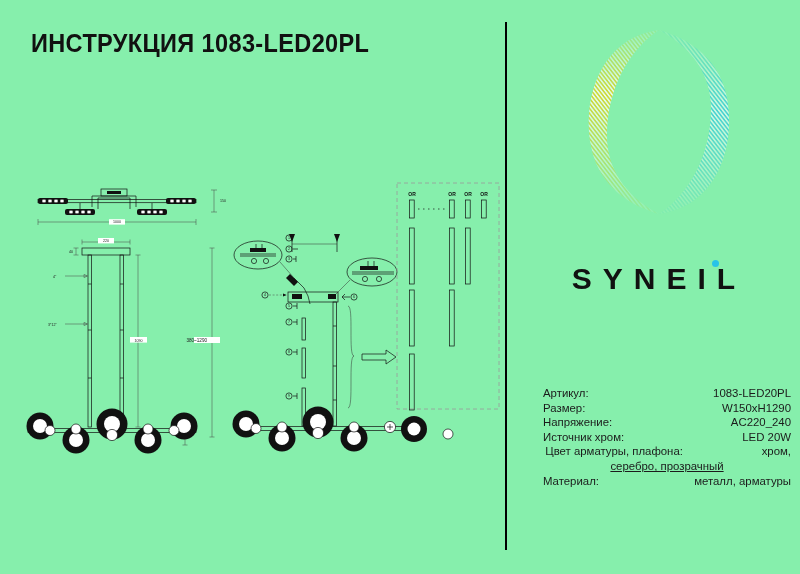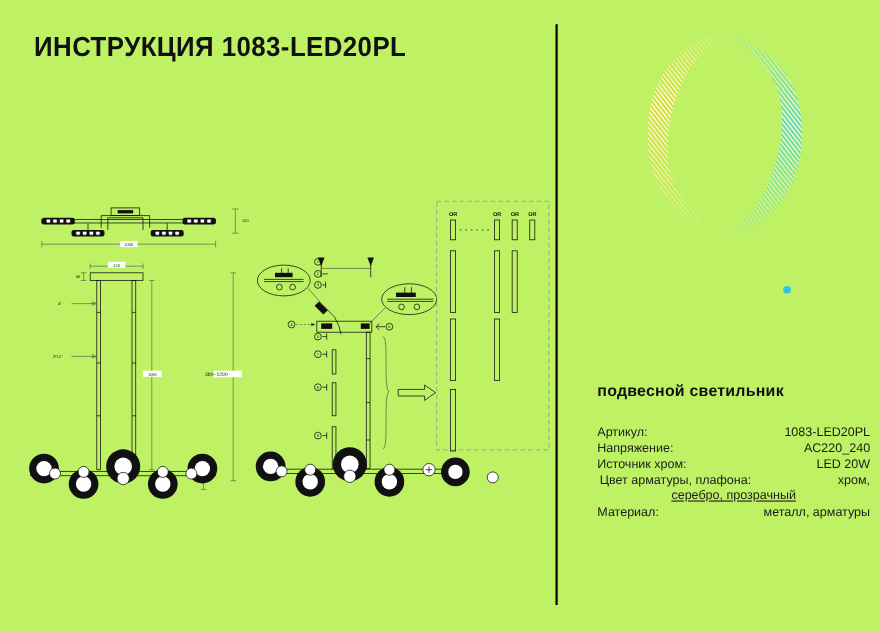--- a/index.html
+++ b/index.html
@@ -1,21 +1,21 @@
 <!DOCTYPE html>
 <html lang="ru"><head>
 <meta charset="utf-8">
 <style>
   html,body{margin:0;padding:0;background:#ffffff;}
   body{
     width:800px;height:574px;overflow:hidden;position:relative;
     font-family:"Liberation Sans","DejaVu Sans",sans-serif;
     color:#1a1a1a;
   }
-  .page{position:absolute;inset:0;background:#bef264;}
+  .page{position:absolute;inset:0;background:#86efac;}
 
   
   .title{
     position:absolute;left:31px;top:29px;
     font-size:25px;font-weight:bold;letter-spacing:0.4px;
     color:#111;white-space:nowrap;
     transform:scaleX(0.94);transform-origin:left center;
   }
 
   
@@ -424,33 +424,37 @@
         </g>
 
         <g mask="url(#mBot)">
           <rect x="0" y="0" width="185" height="205" fill="#29c3e8"></rect>
           <rect x="0" y="0" width="185" height="205" fill="url(#stripes)"></rect>
         </g>
       </svg>
     </div>
 
     <div class="wordmark">
+      <span>SYNEIL</span>
       <span class="dot-i" style="left:205px;top:-2px;background:#29c3e8;"></span>
     </div>
 
-    <div class="prodtype">подвесной светильник</div>
 
     <div class="spec">
       <table>
         <tbody>
           <tr>
             <td class="k">Артикул:</td>
             <td class="v">1083-LED20PL</td>
           </tr>
           <tr>
+            <td class="k">Размер:</td>
+            <td class="v">W150xH1290</td>
+          </tr>
+          <tr>
             <td class="k">Напряжение:</td>
             <td class="v">AC220_240</td>
           </tr>
           <tr>
             <td class="k">Источник хром:</td>
             <td class="v">LED 20W</td>
           </tr>
           <tr>
             <td class="k-wide">Цвет арматуры, плафона:</td>
             <td class="v">хром,</td>

